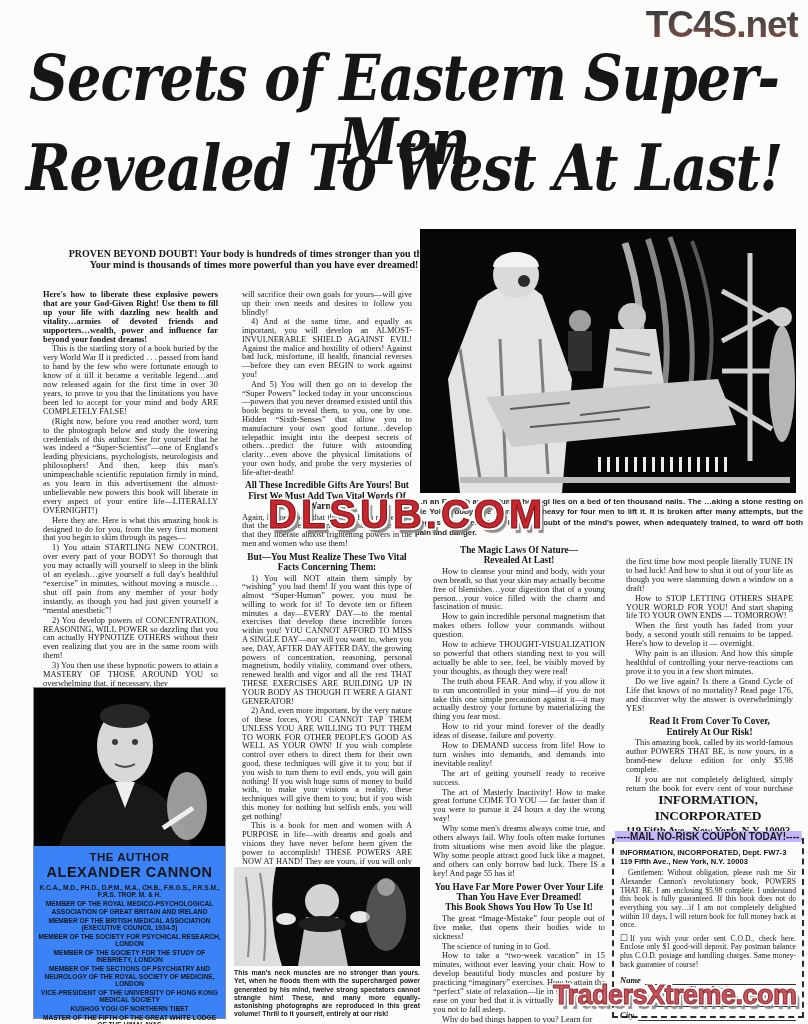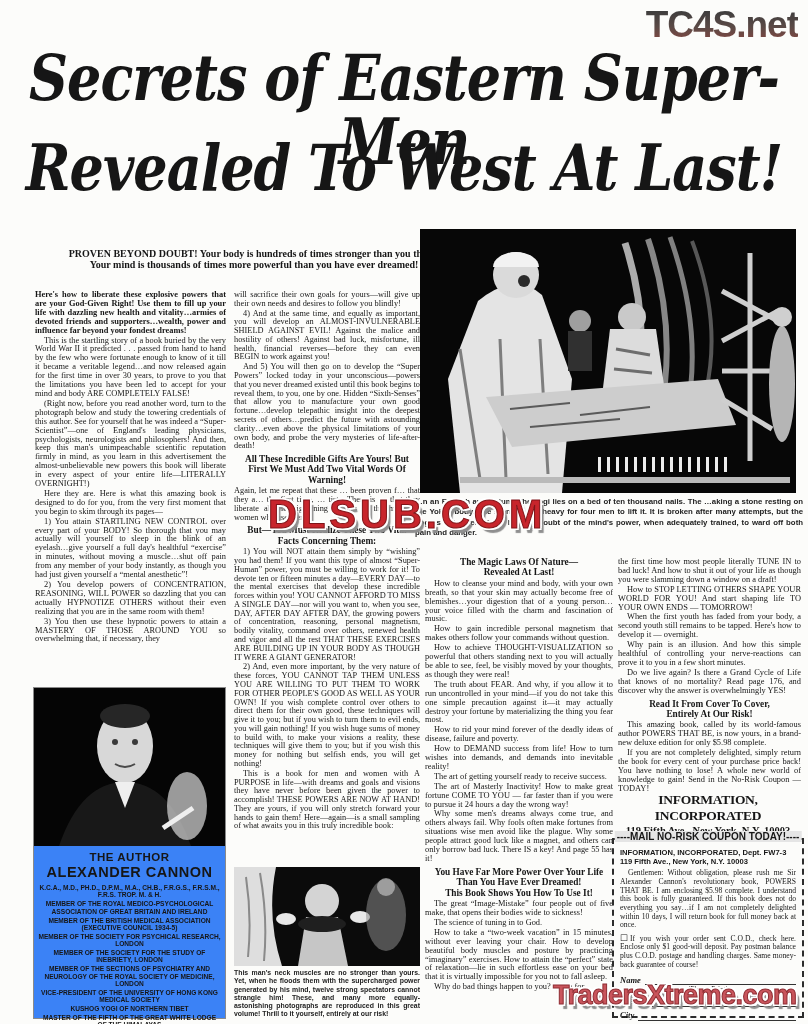--- a/index.html
+++ b/index.html
@@ -26,21 +26,21 @@
   #hl2{top:136px;}
   
   #intro{position:absolute;top:248px;left:32px;width:390px;text-align:center;
     font-weight:bold;font-size:10px;line-height:1.12;margin-left:27px;}
   
   .col{position:absolute;text-align:justify;font-size:8.4px;line-height:1.06;overflow:hidden;}
   #col1{top:291px;left:35px;width:191px;height:395px;}
   #col2{top:291px;left:234px;width:186px;height:574px;font-size:8.3px;}
   #col3{top:545px;left:425px;width:188px;height:478px;}
   #col4{top:558px;left:618px;width:183px;height:233px;}
-  .col p{margin:0 0 1px;text-indent:9px;}
+  .col p{margin:0 8px 1px;text-indent:9px;}
   .col p.lead{text-indent:0;font-weight:bold;}
   .col p.noind{text-indent:0;}
   .subhead{font-weight:bold;text-align:center;text-indent:0!important;
     font-size:9.3px;line-height:1.12;margin:3px 2px 2px;}
   
   .photo{position:absolute;background:#070707;}
   #photo-top{top:229px;left:420px;width:376px;height:264px;}
   #photo-mid{top:867px;left:234px;width:186px;height:99px;}
   .cap{position:absolute;font-family:"Liberation Sans",sans-serif;font-weight:bold;color:#222;}
   #cap-top{top:497px;left:415px;width:388px;font-size:7.8px;line-height:1.32;text-align:justify;}
@@ -51,21 +51,21 @@
   #author .au-photo{width:100%;height:158px;display:block;background:#050505;}
   .au-label{font-weight:bold;font-size:11.5px;margin-top:5px;letter-spacing:.5px;}
   .au-name{font-weight:bold;font-size:14.5px;letter-spacing:.5px;margin:1px 0 4px;}
   .au-cred{font-weight:bold;font-size:6.6px;line-height:1.12;margin:0 4px 1.5px;}
   
   #pub{position:absolute;top:792px;left:608px;width:200px;text-align:center;}
   .pub-name{font-weight:bold;font-size:13.5px;letter-spacing:-.3px;font-family:"Liberation Serif",serif;}
   .pub-addr{font-weight:bold;font-size:10.5px;margin-top:1px;}
   #coupon{position:absolute;top:838px;left:612px;width:192px;height:180px;border:2px dashed #2c2c2c;
     box-sizing:border-box;padding:8px 6px 0;font-size:7.6px;line-height:1.14;text-align:justify;}
-  .chead{position:absolute;top:-9px;left:50%;transform:translateX(-50%);background:#e5e5e5;
+  .chead{position:absolute;top:-9px;left:50%;transform:translateX(-50%);background:#c4b5fd;
     white-space:nowrap;font-family:"Liberation Sans",sans-serif;font-weight:bold;font-size:10px;padding:0 2px;}
   .cdept{font-family:"Liberation Sans",sans-serif;font-weight:bold;font-size:7.6px;text-align:left;line-height:1.2;}
   #coupon p{margin:3px 0 0;text-indent:8px;}
   #coupon p.noind{text-indent:0;}
   .field{display:flex;align-items:flex-end;margin-top:6px;font-style:italic;font-weight:bold;font-size:8.5px;}
   .field .line{flex:1;border-bottom:1px solid #333;margin-left:4px;height:9px;}
   .pprint{text-align:center;font-size:7.5px;margin-top:1px;font-style:normal;}
   .cb{font-style:normal;font-size:9px;margin-right:2px;}
 </style>
 </head>
@@ -190,21 +190,21 @@
     <div class="au-cred">MEMBER OF THE BRITISH MEDICAL ASSOCIATION (EXECUTIVE COUNCIL 1934-5)</div>
     <div class="au-cred">MEMBER OF THE SOCIETY FOR PSYCHICAL RESEARCH, LONDON</div>
     <div class="au-cred">MEMBER OF THE SOCIETY FOR THE STUDY OF INEBRIETY, LONDON</div>
     <div class="au-cred">MEMBER OF THE SECTIONS OF PSYCHIATRY AND NEUROLOGY OF THE ROYAL SOCIETY OF MEDICINE, LONDON</div>
     <div class="au-cred">VICE-PRESIDENT OF THE UNIVERSITY OF HONG KONG MEDICAL SOCIETY</div>
     <div class="au-cred">KUSHOG YOGI OF NORTHERN TIBET</div>
     <div class="au-cred">MASTER OF THE FIFTH OF THE GREAT WHITE LODGE OF THE HIMALAYAS</div>
   </div>
 
   <div class="col" id="col3">
-    <div class="subhead" style="margin-top:12px">The Magic Laws Of Nature—</div>
+    <div class="subhead" style="margin-top:0">The Magic Laws Of Nature—</div>
     <div class="subhead" style="margin-top:-2px">Revealed At Last!</div>
     <p>How to cleanse your mind and body, with your own breath, so that your skin may actually become free of blemishes…your digestion that of a young person…your voice filled with the charm and fascination of music.</p>
     <p>How to gain incredible personal magnetism that makes others follow your commands without question.</p>
     <p>How to achieve THOUGHT-VISUALIZATION so powerful that others standing next to you will actually be able to see, feel, be visibly moved by your thoughts, as though they were real!</p>
     <p>The truth about FEAR. And why, if you allow it to run uncontrolled in your mind—if you do not take this one simple precaution against it—it may actually destroy your fortune by materializing the thing you fear most.</p>
     <p>How to rid your mind forever of the deadly ideas of disease, failure and poverty.</p>
     <p>How to DEMAND success from life! How to turn wishes into demands, and demands into inevitable reality!</p>
     <p>The art of getting yourself ready to receive success.</p>
     <p>The art of Masterly Inactivity! How to make great fortune COME TO YOU — far faster than if you were to pursue it 24 hours a day the wrong way!</p>
     <p>Why some men's dreams always come true, and others always fail. Why fools often make fortunes from situations wise men avoid like the plague. Why some people attract good luck like a magnet, and others can only borrow bad luck. There IS a key! And page 55 has it!</p>

